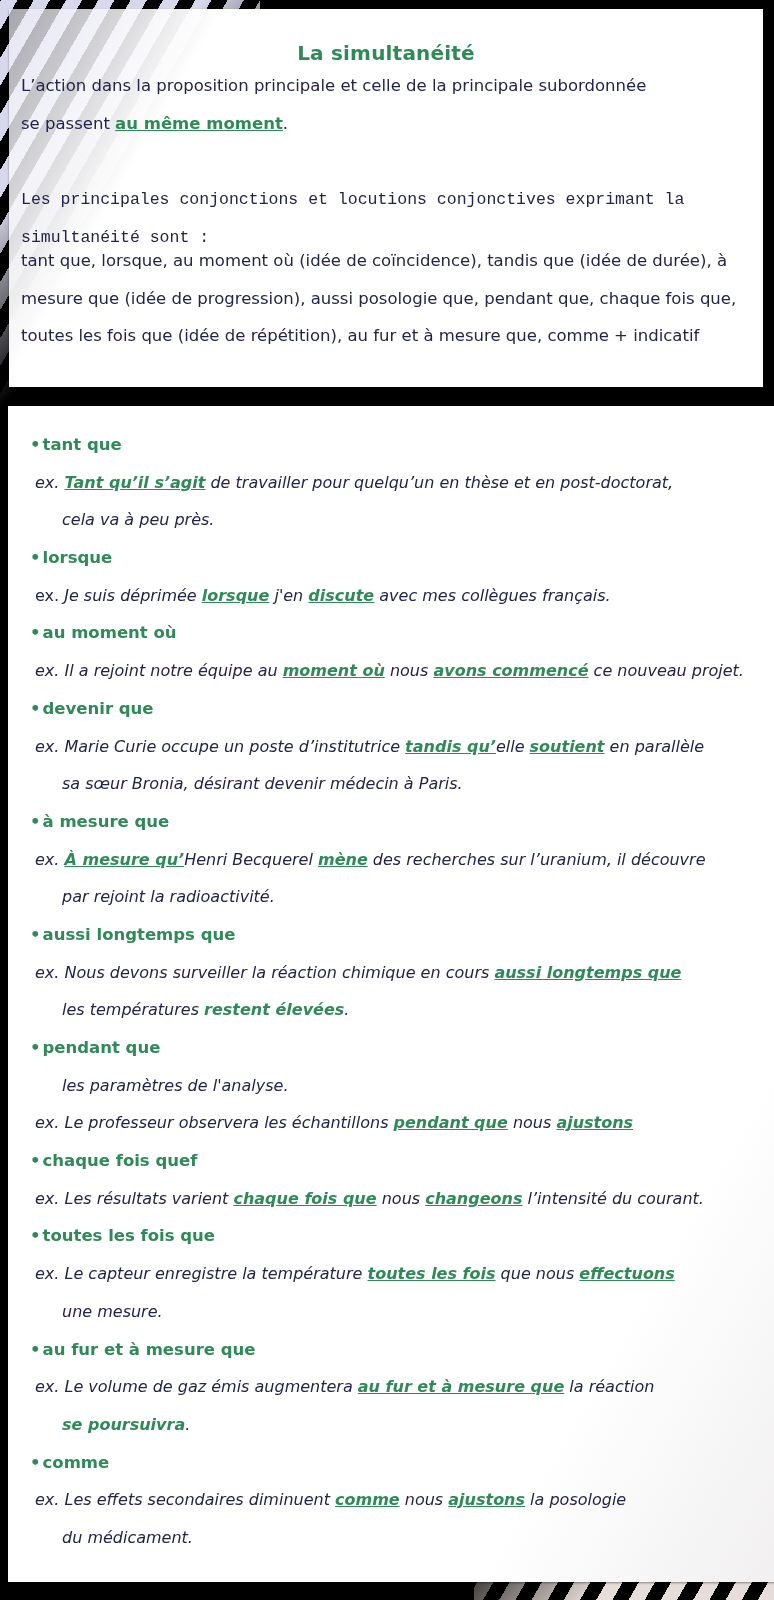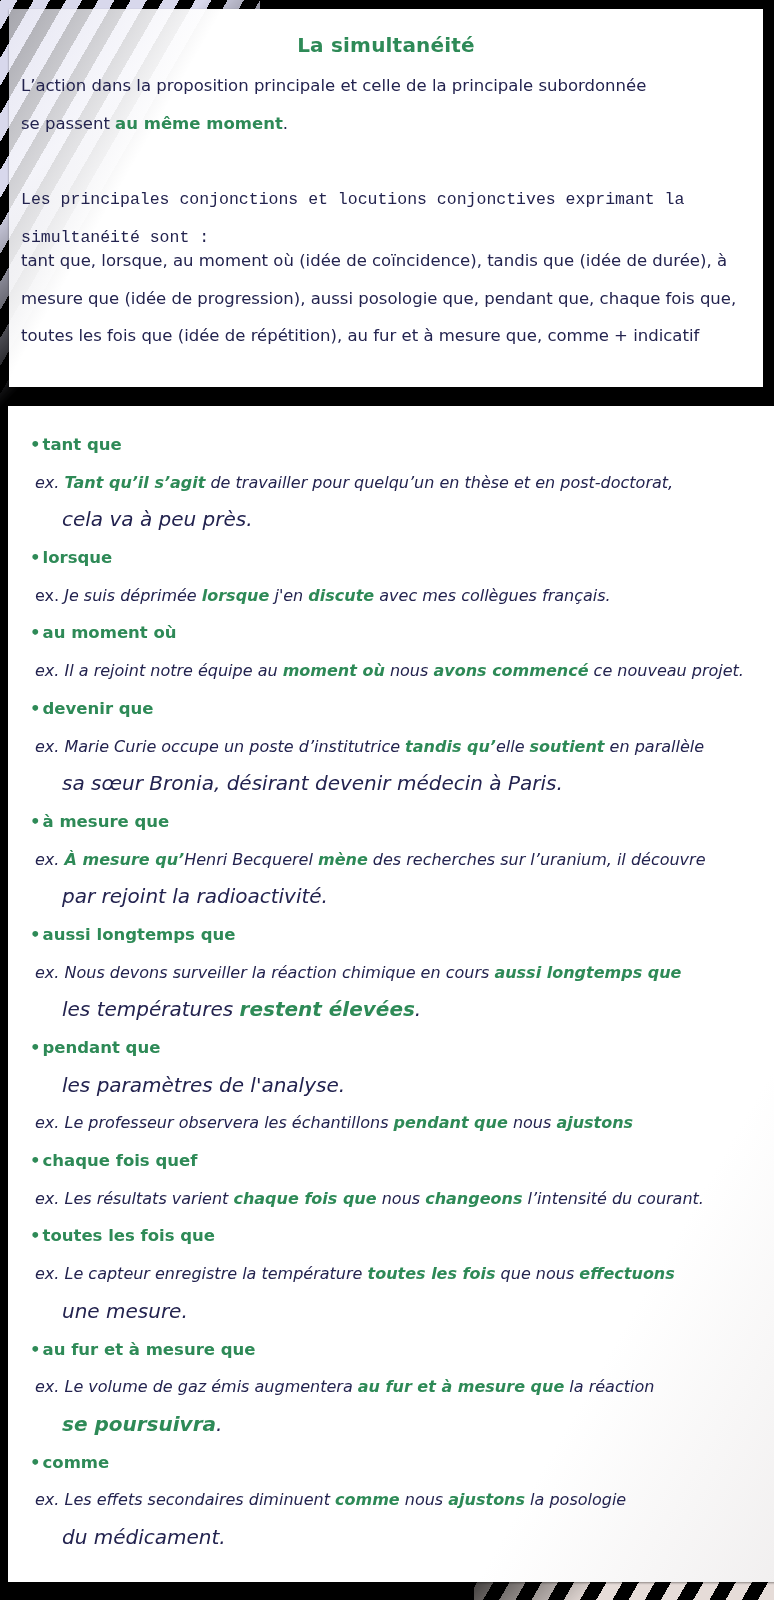--- a/index.html
+++ b/index.html
@@ -66,66 +66,66 @@
       letter-spacing: 0.2px;
     }
     .para {
       position: absolute;
       left: 12px;
       width: 740px;
       font-size: 16.5px;
       line-height: 37.5px;
       color: #23234f;
     }
-    .green { color: #2e8a57; }
+    .green { color: #2e8a57; text-decoration: underline; }
     .bold { font-weight: bold; }
     .list {
       position: absolute;
       left: 22px;
       top: 20px;
       width: 720px;
     }
     .row {
       height: 37.7px;
       line-height: 37.7px;
       white-space: nowrap;
-      font-size: 20px;
+      font-size: 16px;
     }
     .head {
       font-weight: bold;
       color: #2e8a57;
       font-size: 16.5px;
     }
     .head .bullet {
       display: inline-block;
       margin-right: 2px;
     }
     .ex {
       padding-left: 5px;
       font-style: italic;
       color: #23234f;
       font-size: 16px;
     }
     .ex .lbl-upright { font-style: normal; }
-    .ex .hl { color: #2e8a57; font-weight: bold; }
+    .ex .hl { color: #2e8a57; font-weight: bold; text-decoration: underline; }
     .cont {
       padding-left: 32px;
       font-style: italic;
       color: #23234f;
     }
     .cont .hl { color: #2e8a57; font-weight: bold; }
   </style>
 </head>
 <body>
 
 <div class="stripes-tl"></div>
 <div class="stripes-br"></div>
 
 <section class="card card-top">
-  <h1 class="title" style="margin:0;">La simultanéité</h1>
+  <h1 class="title" style="margin:8px;">La simultanéité</h1>
 
   <div class="para" style="top:58px;">
     <div>L’action dans la proposition principale et celle de la principale subordonnée</div>
     <div>
       <span>se passent </span><span class="green bold">au même moment</span><span>.</span>
     </div>
   </div>
 
   <div class="para" style="top:172px;font-family:Liberation Mono, monospace;">Les principales conjonctions et locutions conjonctives exprimant la simultanéité sont :</div>
 

